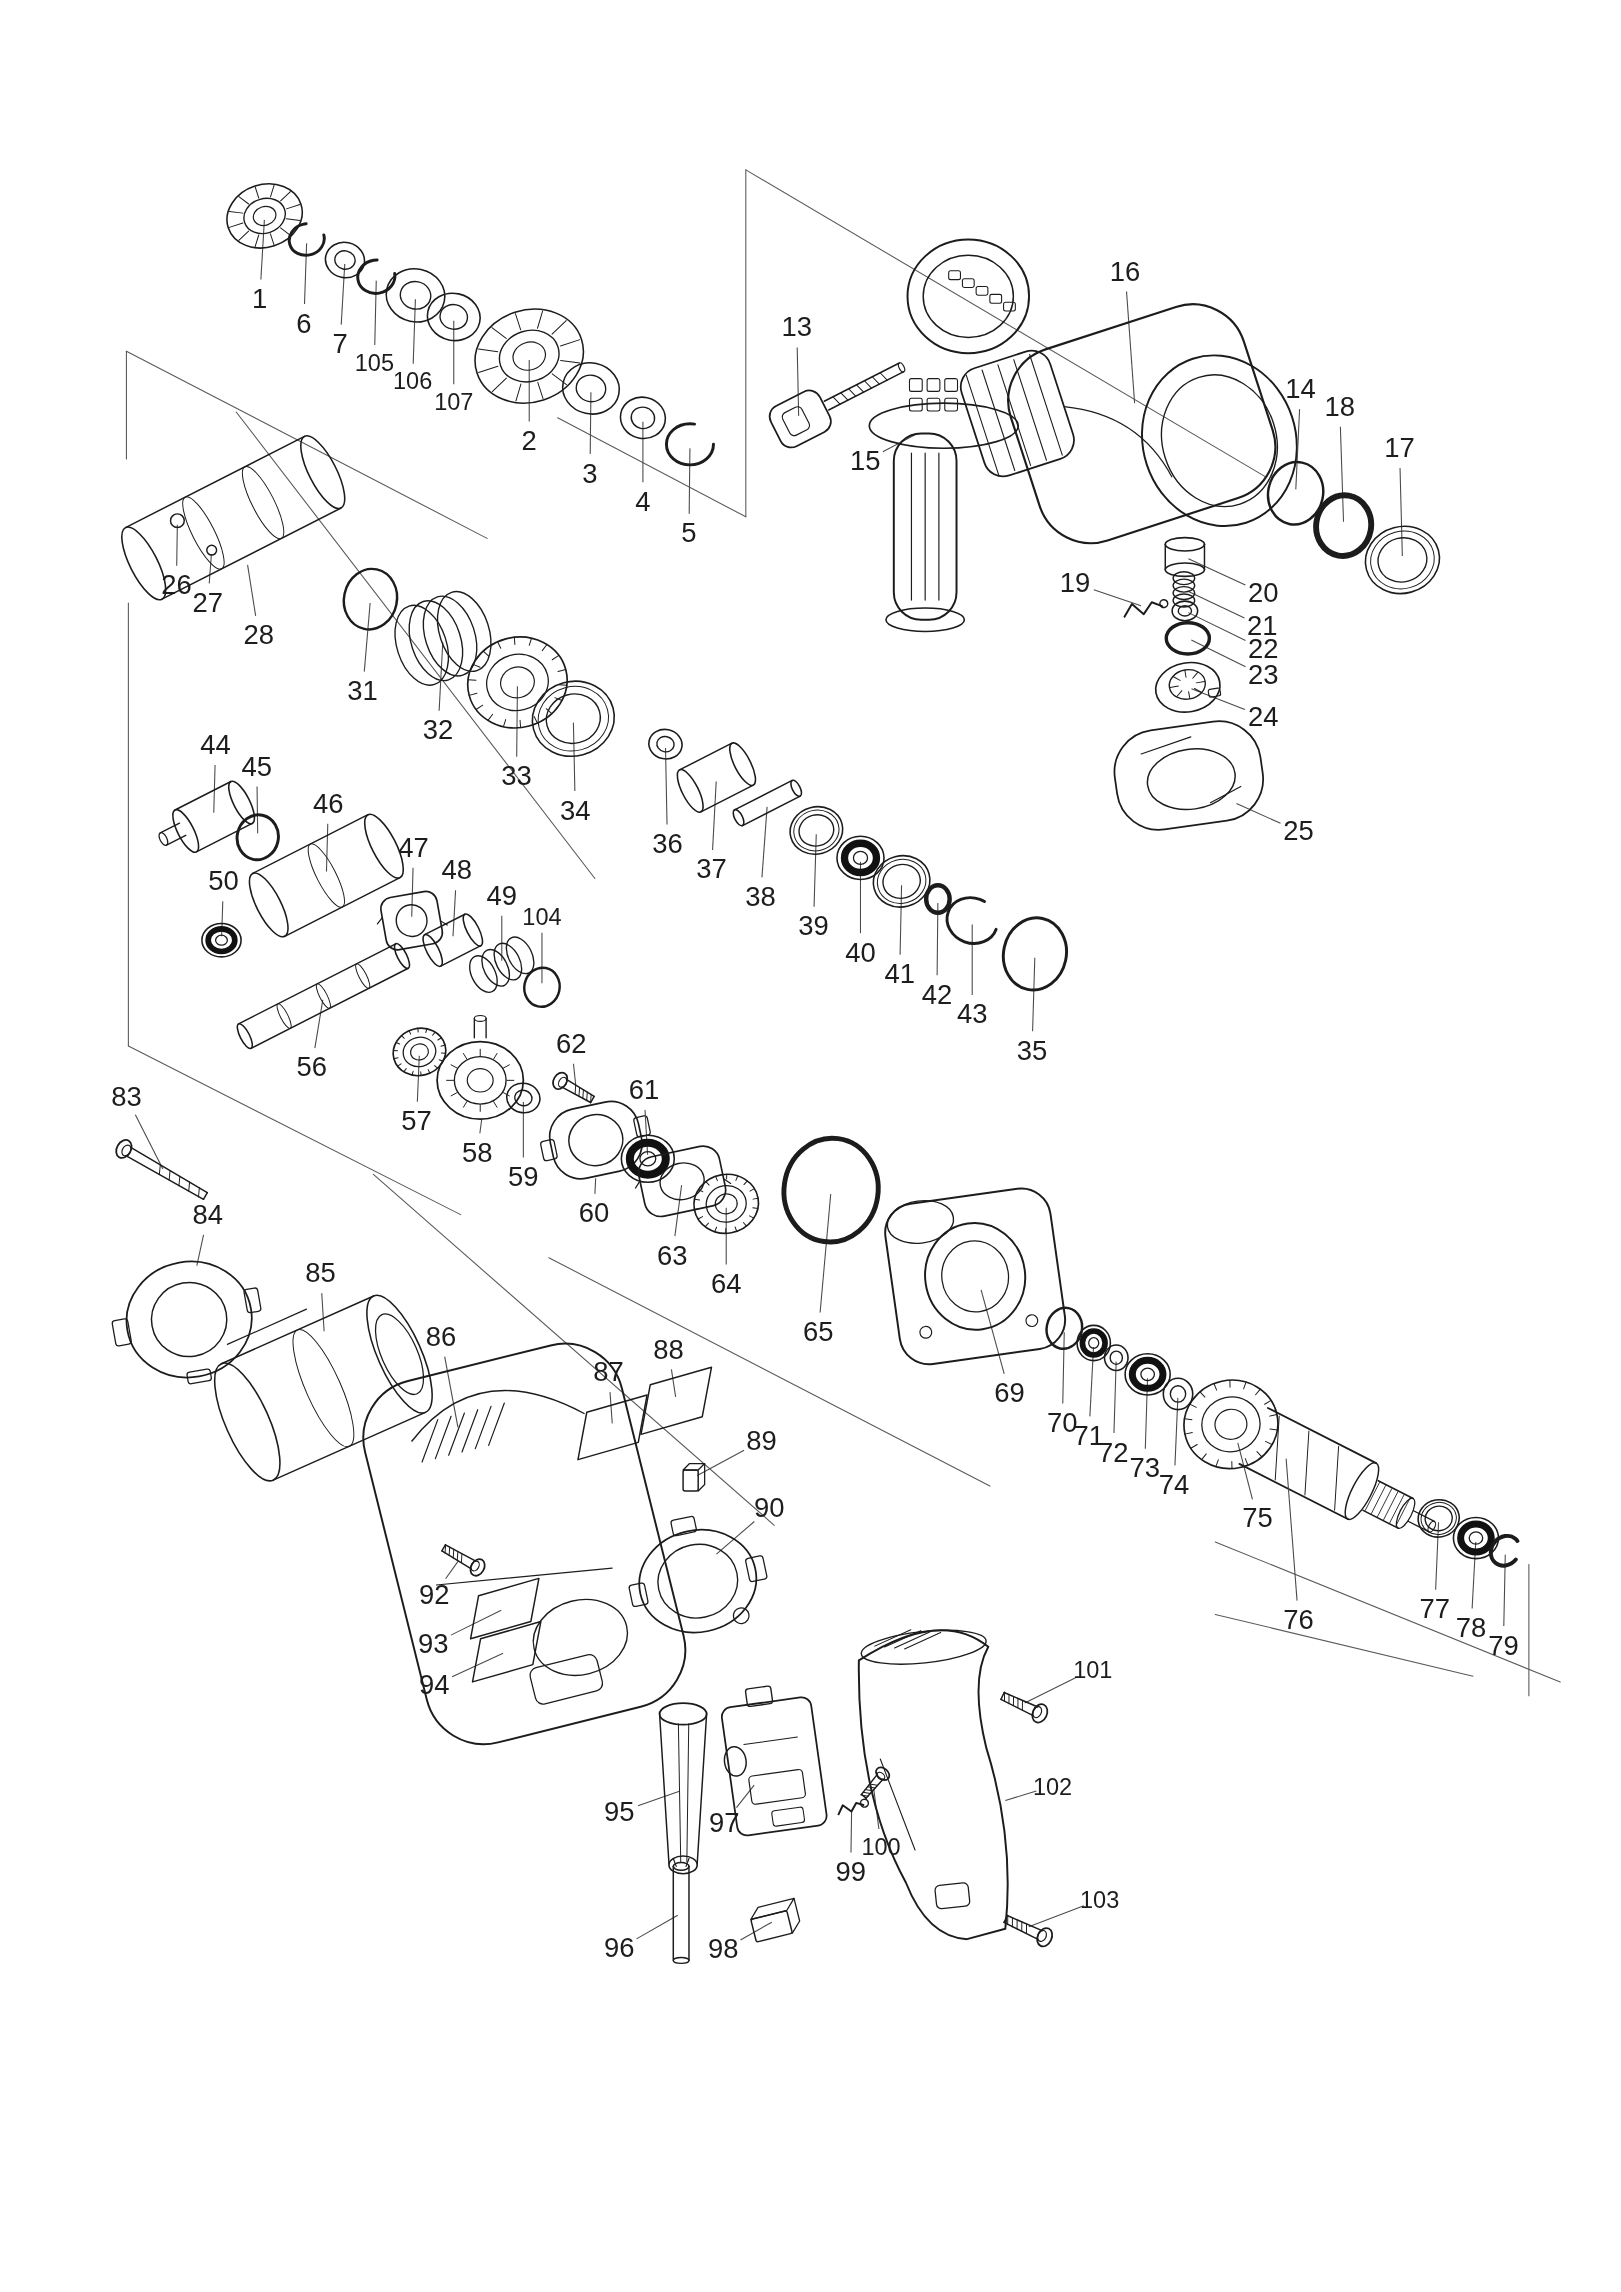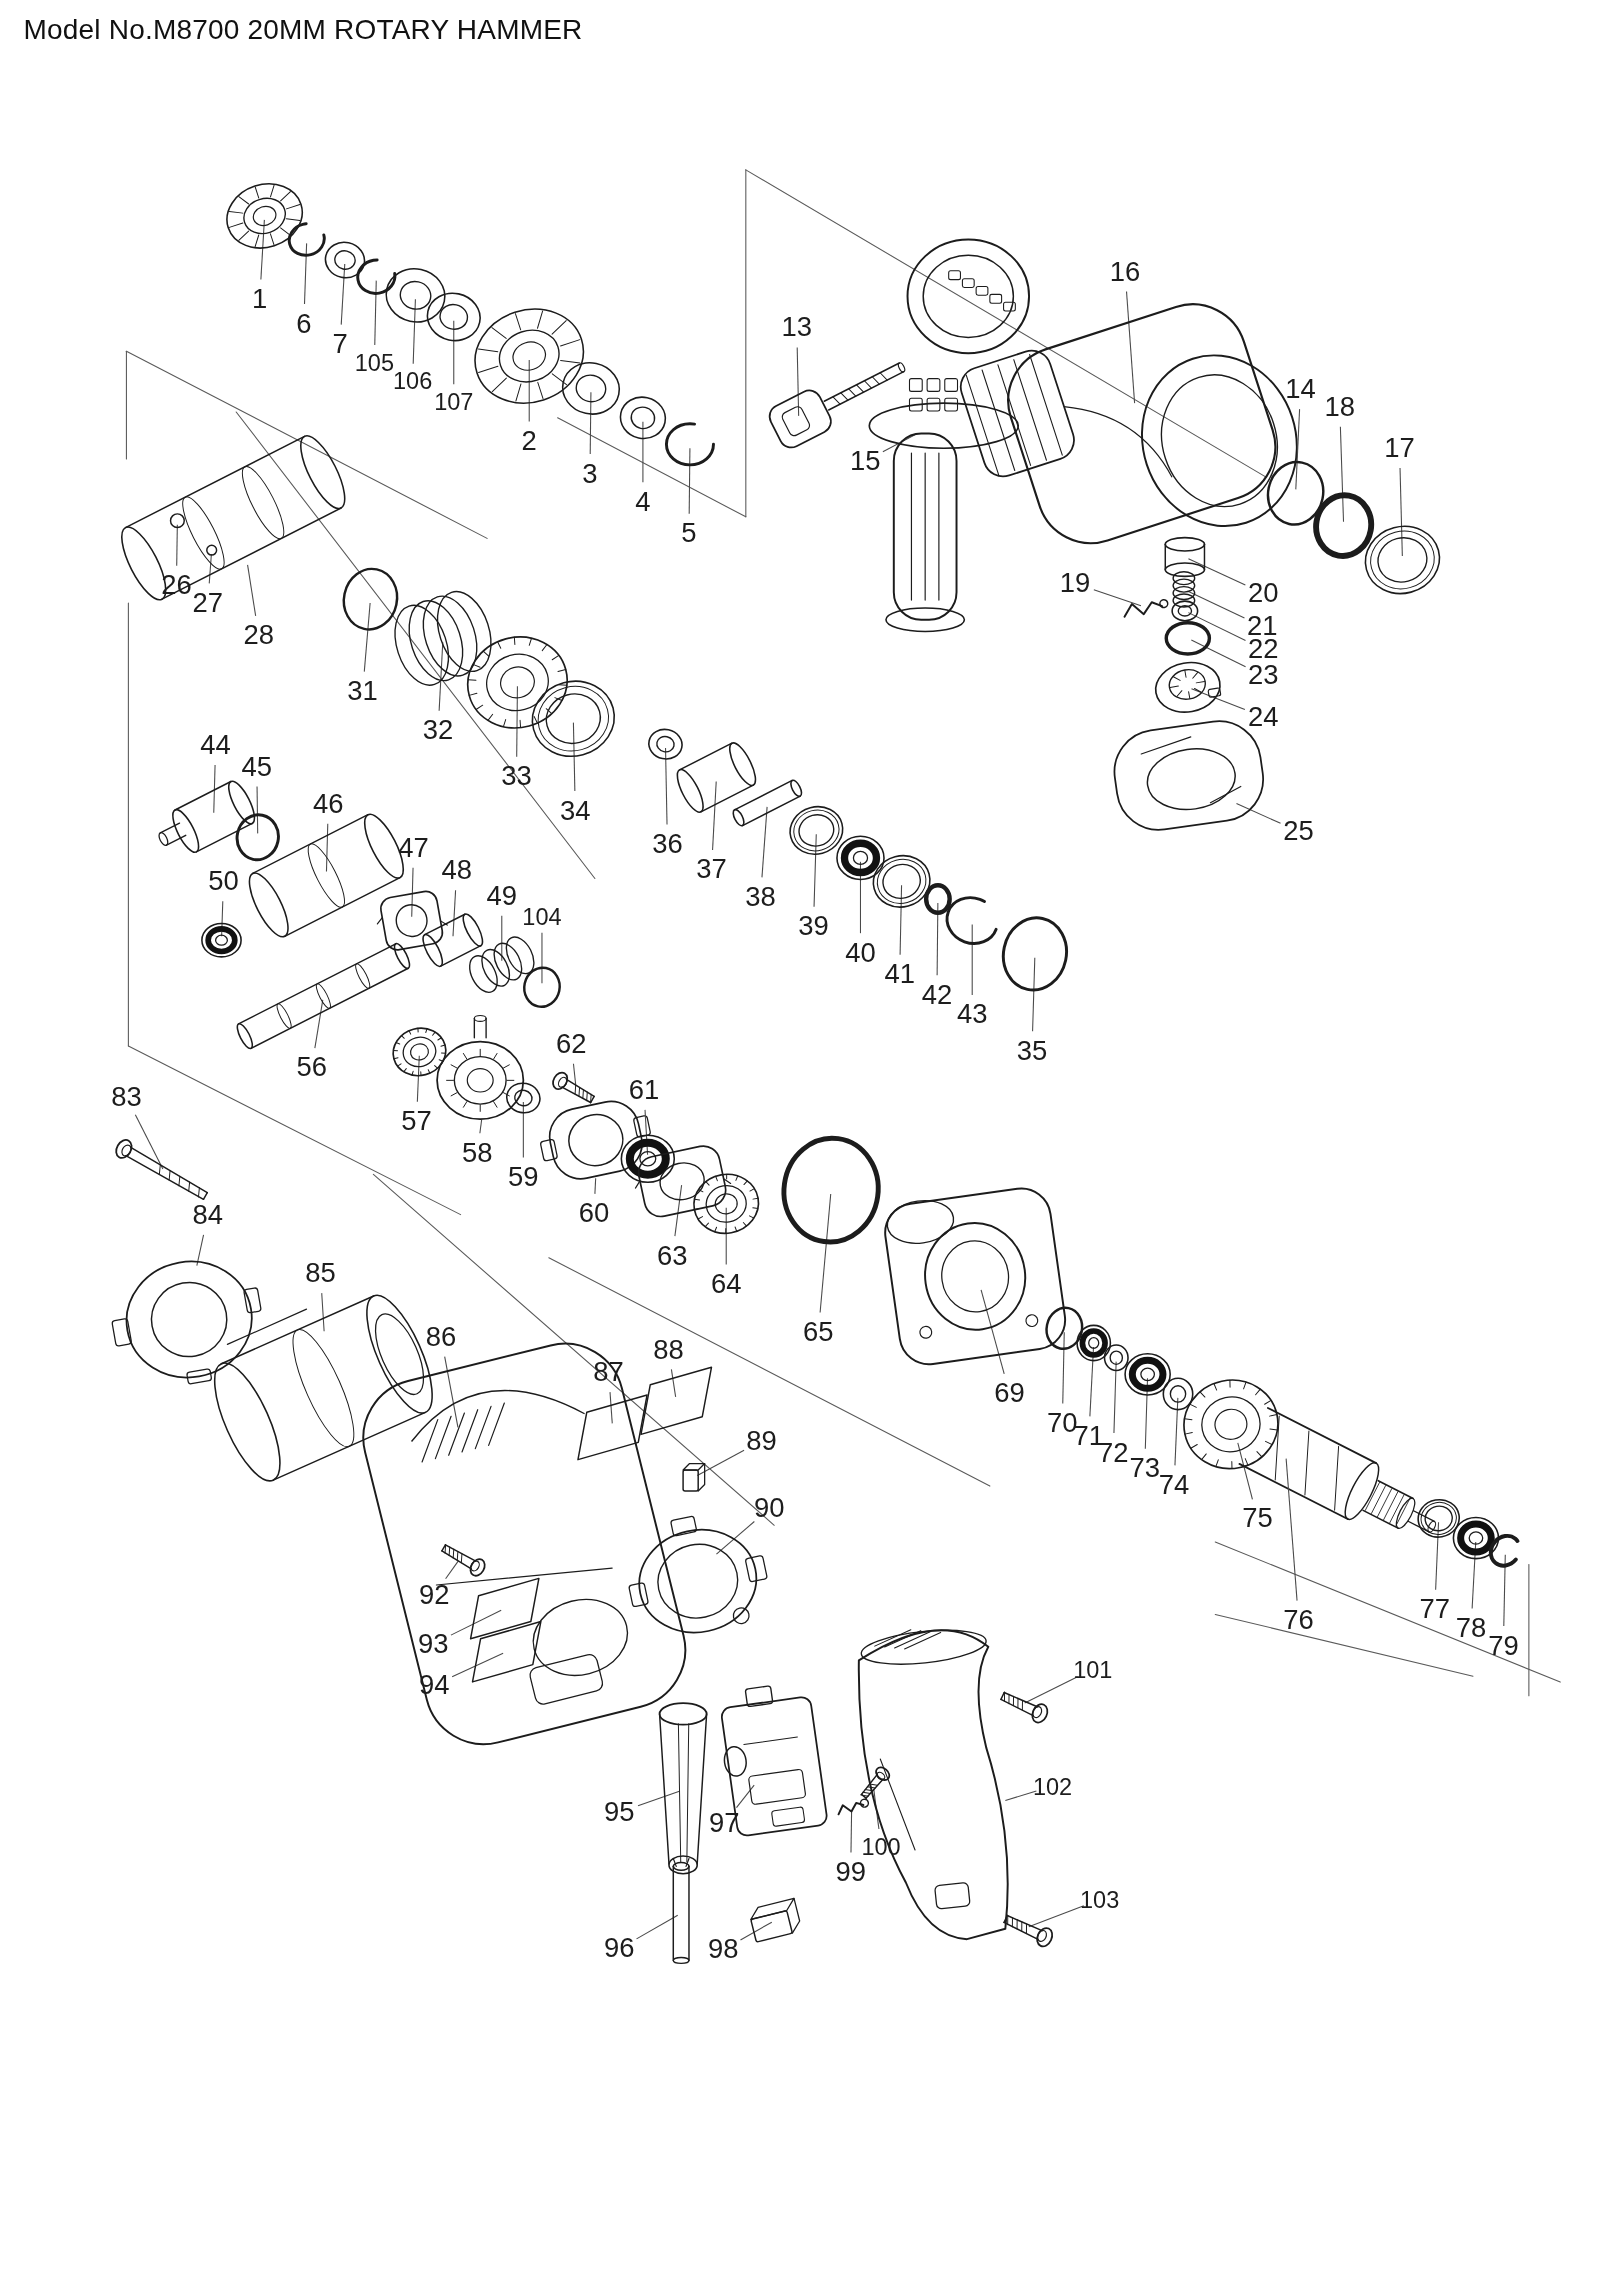--- a/index.html
+++ b/index.html
@@ -6,21 +6,20 @@
   .page{position:relative;width:1621px;height:2293px;background:#ffffff;overflow:hidden;
         font-family:"Liberation Sans",sans-serif;}
   .title{position:absolute;left:23.5px;top:13.7px;font-size:28px;font-weight:500;color:#111;
          letter-spacing:0.2px;white-space:nowrap;}
   svg{position:absolute;left:0;top:0;}
 </style>
 </head>
 <body>
 
 <div class="page">
-  <div class="title">Model No.M8700 20MM ROTARY HAMMER</div>
   <svg id="diagram" width="1621" height="2293" viewBox="0 0 1654 2339">
       <g>
         <g>
           <line x1="129" y1="358" x2="129" y2="468" stroke="#5a5a5a" stroke-width="1.1" stroke-linecap="round"></line>
           <line x1="129" y1="358" x2="497" y2="549" stroke="#5a5a5a" stroke-width="1.1" stroke-linecap="round"></line>
           <line x1="569" y1="426" x2="761" y2="527" stroke="#5a5a5a" stroke-width="1.1" stroke-linecap="round"></line>
           <line x1="761" y1="173" x2="761" y2="527" stroke="#5a5a5a" stroke-width="1.1" stroke-linecap="round"></line>
           <line x1="761" y1="173" x2="1291" y2="486" stroke="#5a5a5a" stroke-width="1.1" stroke-linecap="round"></line>
           <line x1="241" y1="420" x2="607" y2="896" stroke="#5a5a5a" stroke-width="1.1" stroke-linecap="round"></line>
           <line x1="131" y1="615" x2="131" y2="1067" stroke="#5a5a5a" stroke-width="1.1" stroke-linecap="round"></line>

